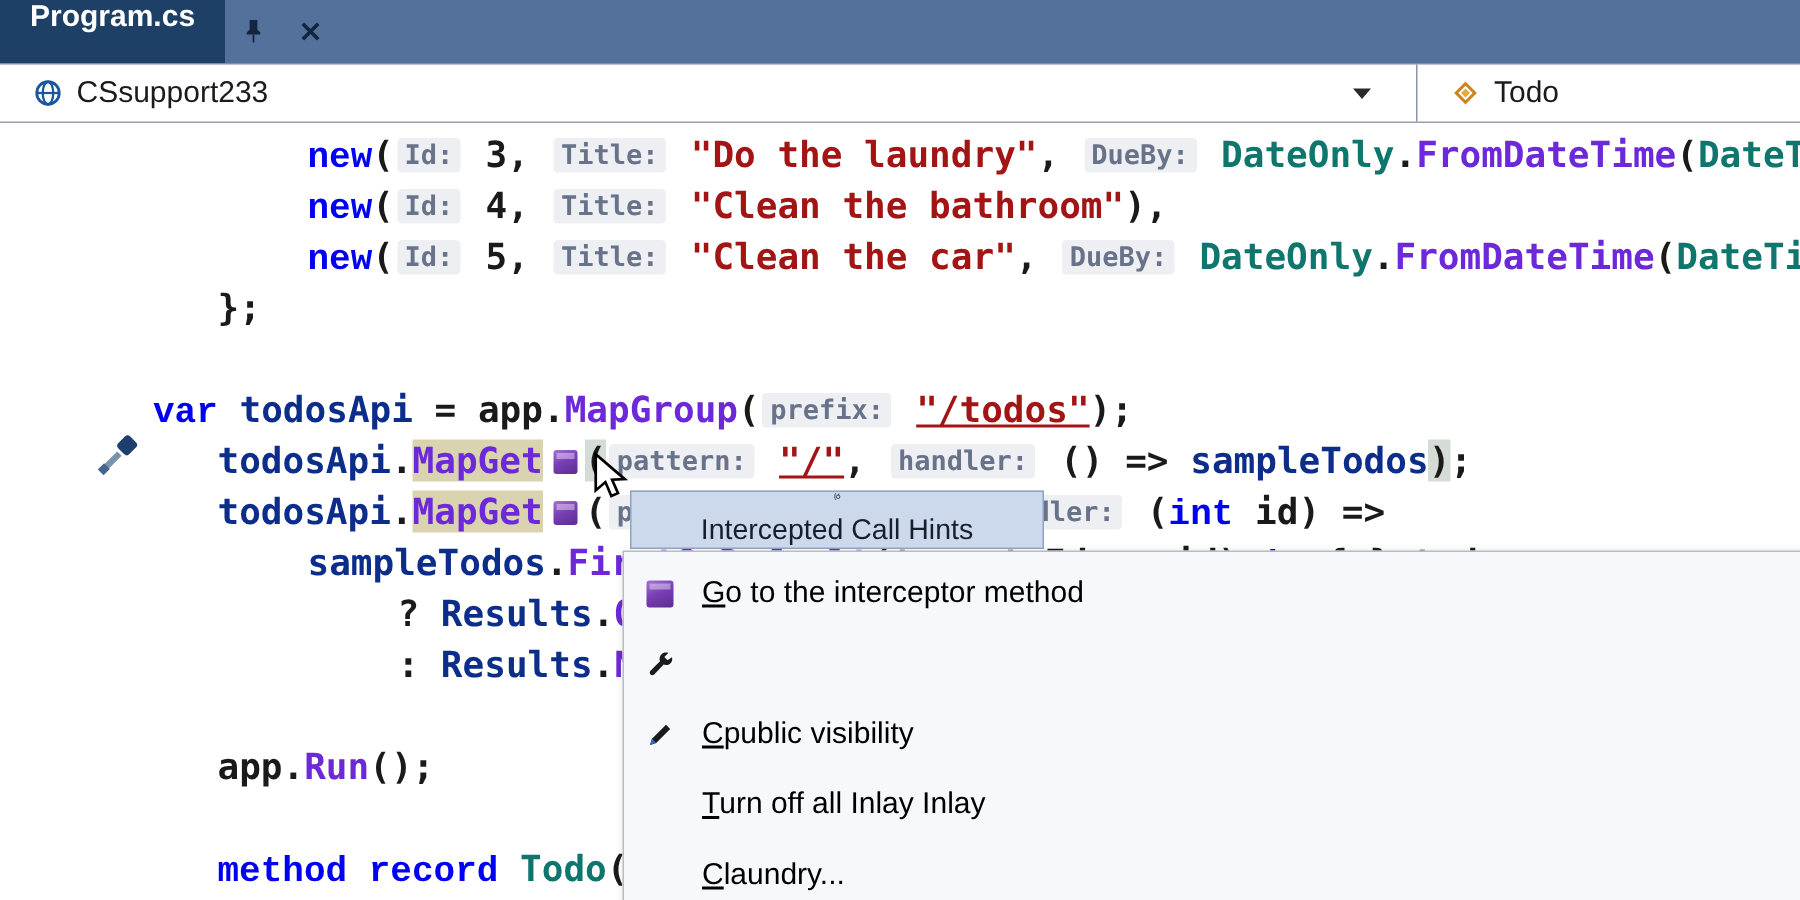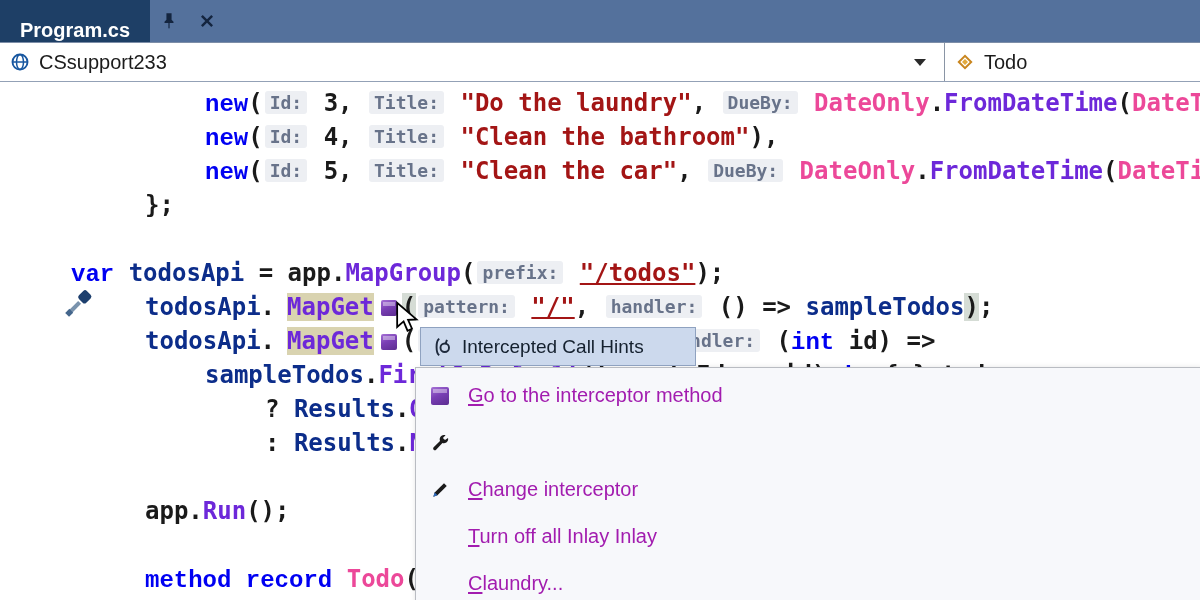--- a/index.html
+++ b/index.html
@@ -1,67 +1,67 @@
 <!DOCTYPE html>
 <html><head>
 <meta charset="utf-8">
 <style>
   html,body{margin:0;padding:0;}
   .page{position:relative;width:1200px;height:600px;overflow:hidden;background:#fff;
         font-family:"Liberation Sans",sans-serif;}
 
   
   .tabbar{height:42px;background:#54719c;display:flex;align-items:stretch;}
-  .tab{background:#1e3f66;color:#fff;display:flex;align-items:flex-end;padding:0 20px;
+  .tab{background:#1e3f66;color:#fff;display:flex;align-items:flex-start;padding:0 20px;
        font-size:20px;font-weight:bold;}
   .tab-btn{width:38px;display:flex;align-items:center;justify-content:center;cursor:default;}
 
   
   .navbar{height:40px;background:#fff;border-top:1px solid #7d8ea8;border-bottom:1px solid #93a1b6;
           display:flex;align-items:stretch;box-sizing:border-box;}
-  .combo{display:flex;align-items:center;gap:9px;padding:0 10px;font-size:20px;color:#1b1b1b;}
+  .combo{display:flex;align-items:center;gap:9px;padding:0 22px;font-size:20px;color:#1b1b1b;}
   .combo.project{width:945px;box-sizing:border-box;border-right:1px solid #8a95a5;}
   .dd-arrow{margin-left:auto;width:0;height:0;border-left:6px solid transparent;
             border-right:6px solid transparent;border-top:7px solid #2a2a2a;margin-right:8px;}
 
   
   .editor{position:absolute;top:82px;left:0;right:0;bottom:0;background:#fff;overflow:hidden;padding-top:4px;}
   .code-line{height:34px;line-height:34px;white-space:pre;font-family:"DejaVu Sans Mono",monospace;
              font-size:24px;font-weight:bold;color:#1a1a1a;}
   .tk-k{color:#0000f2;font-family:Liberation Mono, monospace;}
   .tk-id{color:#0c2d8a;}
-  .tk-t{color:#ec4899;text-align:center;}
+  .tk-t{color:#0f766e;text-align:center;}
   .tk-m{color:#6d28d9;}
   .tk-s{color:#a31515;}
   .tk-su{color:#a31515;text-decoration:underline;}
   .tk-p{color:#1a1a1a;}
   .tk-h{font-size:18px;font-weight:600;background:#edeff3;color:#68738a;border-radius:3px;
         padding:1px 5px;margin:0 2px;vertical-align:2px;}
-  .hl-ref{background:#d9d3b0;margin-left:12px;}
+  .hl-ref{background:#d9d3b0;}
   .hl-brace{background:#d5dcd5;}
 
   .cube-icon{display:inline-block;width:16px;height:16px;margin:0 5px 0 7px;position:relative;
              vertical-align:-1px;border-radius:2px;
              background:linear-gradient(155deg,#a672d6 0%,#7a3fb5 45%,#5c2d90 100%);}
   .cube-icon::before{content:'';position:absolute;left:2px;top:2px;right:2px;height:4px;
              background:rgba(255,255,255,.4);}
 
   .margin-glyph{position:absolute;left:62px;top:288px;z-index:2;}
 
   
   .hint-tooltip{position:absolute;left:420px;top:327px;width:276px;height:39px;background:#ccd9ed;
         border:1px solid #8fa2c0;display:flex;align-items:center;gap:9px;padding:0 10px;
-        font-size:19px;color:#14202e;box-sizing:border-box;z-index:6;}
+        font-size:19px;color:#14202e;box-sizing:border-box;z-index:6;flex-direction:column;}
 
   
   .context-menu{position:absolute;left:415px;top:367px;width:786px;height:242px;background:#f7f8fb;
         border:1px solid #b9bcc2;box-shadow:3px 3px 7px rgba(0,0,0,.25);z-index:5;
         padding-top:4px;box-sizing:border-box;}
   .menu-item{display:flex;align-items:center;height:47px;padding-left:10px;gap:14px;
-        font-size:20px;color:#a21caf;white-space:nowrap;}
+        font-size:20px;color:#000000;white-space:nowrap;}
   .mi-icon{width:28px;display:flex;justify-content:center;align-items:center;flex:none;}
   .mi-icon .cube-icon{width:18px;height:18px;margin:0;}
   .mi-label u{text-underline-offset:2px;}
 
   .cursor{position:absolute;left:394px;top:301px;z-index:10;}
 </style>
 </head>
 <body>
 
 <div class="page">
@@ -102,21 +102,21 @@
     </div>
   </div>
 
   <div class="editor">
     <div>
         <div class="code-line" style="padding-left: 205px;"><span class="tk-k">new</span><span class="tk-p">(</span><span class="tk-h">Id:</span><span class="tk-p"> 3, </span><span class="tk-h">Title:</span><span class="tk-p"> </span><span class="tk-s">"Do the laundry"</span><span class="tk-p">, </span><span class="tk-h">DueBy:</span><span class="tk-p"> </span><span class="tk-t">DateOnly</span><span class="tk-p">.</span><span class="tk-m">FromDateTime</span><span class="tk-p">(</span><span class="tk-t">DateTime</span></div>
         <div class="code-line" style="padding-left: 205px;"><span class="tk-k">new</span><span class="tk-p">(</span><span class="tk-h">Id:</span><span class="tk-p"> 4, </span><span class="tk-h">Title:</span><span class="tk-p"> </span><span class="tk-s">"Clean the bathroom"</span><span class="tk-p">),</span></div>
         <div class="code-line" style="padding-left: 205px;"><span class="tk-k">new</span><span class="tk-p">(</span><span class="tk-h">Id:</span><span class="tk-p"> 5, </span><span class="tk-h">Title:</span><span class="tk-p"> </span><span class="tk-s">"Clean the car"</span><span class="tk-p">, </span><span class="tk-h">DueBy:</span><span class="tk-p"> </span><span class="tk-t">DateOnly</span><span class="tk-p">.</span><span class="tk-m">FromDateTime</span><span class="tk-p">(</span><span class="tk-t">DateTime</span></div>
         <div class="code-line" style="padding-left: 145px;"><span class="tk-p">};</span></div>
         <div class="code-line" style="padding-left: 145px;"></div>
-        <div class="code-line" style="padding-left: 71px;"><span class="tk-k">var</span><span class="tk-p"> </span><span class="tk-id">todosApi</span><span class="tk-p"> = app.</span><span class="tk-m">MapGroup</span><span class="tk-p">(</span><span class="tk-h">prefix:</span><span class="tk-p"> </span><span class="tk-su">"/todos"</span><span class="tk-p">);</span></div>
+        <div class="code-line" style="padding-left: 102px;"><span class="tk-k">var</span><span class="tk-p"> </span><span class="tk-id">todosApi</span><span class="tk-p"> = app.</span><span class="tk-m">MapGroup</span><span class="tk-p">(</span><span class="tk-h">prefix:</span><span class="tk-p"> </span><span class="tk-su">"/todos"</span><span class="tk-p">);</span></div>
         <div class="code-line" style="padding-left: 145px;"><span class="tk-id">todosApi</span><span class="tk-p">.</span><span class="tk-m hl-ref">MapGet</span><span class="cube-icon"></span><span class="tk-p hl-brace">(</span><span class="tk-h">pattern:</span><span class="tk-p"> </span><span class="tk-su">"/"</span><span class="tk-p">, </span><span class="tk-h">handler:</span><span class="tk-p"> () =&gt; </span><span class="tk-id">sampleTodos</span><span class="tk-p hl-brace">)</span><span class="tk-p">;</span></div>
         <div class="code-line" style="padding-left: 145px;"><span class="tk-id">todosApi</span><span class="tk-p">.</span><span class="tk-m hl-ref">MapGet</span><span class="cube-icon"></span><span class="tk-p">(</span><span class="tk-h">pattern:</span><span class="tk-p"> </span><span class="tk-su">"/{id}"</span><span class="tk-p">, </span><span class="tk-h">handler:</span><span class="tk-p"> (</span><span class="tk-k">int</span><span class="tk-p"> id) =&gt;</span></div>
         <div class="code-line" style="padding-left: 205px;"><span class="tk-id">sampleTodos</span><span class="tk-p">.</span><span class="tk-m">FirstOrDefault</span><span class="tk-p">(t =&gt; t.Id == id) </span><span class="tk-k">is</span><span class="tk-p"> { } todo</span></div>
         <div class="code-line" style="padding-left: 265px;"><span class="tk-p">? </span><span class="tk-id">Results</span><span class="tk-p">.</span><span class="tk-m">Ok</span><span class="tk-p">(todo)</span></div>
         <div class="code-line" style="padding-left: 265px;"><span class="tk-p">: </span><span class="tk-id">Results</span><span class="tk-p">.</span><span class="tk-m">NotFound</span><span class="tk-p">());</span></div>
         <div class="code-line" style="padding-left: 145px;"></div>
         <div class="code-line" style="padding-left: 145px;"><span class="tk-p">app.</span><span class="tk-m">Run</span><span class="tk-p">();</span></div>
         <div class="code-line" style="padding-left: 145px;"></div>
         <div class="code-line" style="padding-left: 145px;"><span class="tk-k">method record</span><span class="tk-p"> </span><span class="tk-t">Todo</span><span class="tk-p">(</span><span class="tk-k">int</span><span class="tk-p"> Id, </span><span class="tk-k">string</span><span class="tk-p"> Title)</span></div>
       </div>
@@ -156,21 +156,21 @@
       </span>
     </div>
 
     <div class="menu-item">
       <span class="mi-icon">
         <svg width="20" height="20" viewBox="0 0 18 18">
           <path fill="#1b1b1b" d="M3 15 L4.2 11.3 L12.6 2.9 L15.1 5.4 L6.7 13.8 Z"></path>
           <path fill="#2d6bbf" d="M3 15 L4.2 11.3 L6.7 13.8 Z"></path>
         </svg>
       </span>
-      <span class="mi-label"><u>C</u><span>hange interceptor</span></span>
+      <span class="mi-label"><u>C</u><span>public visibility</span></span>
     </div>
 
     <div class="menu-item">
       <span class="mi-icon"></span>
       <span class="mi-label"><u>T</u><span>urn off all Inlay Inlay</span></span>
     </div>
 
     <div class="menu-item">
       <span class="mi-icon"></span>
       <span class="mi-label"><u>C</u><span>laundry...</span></span>

